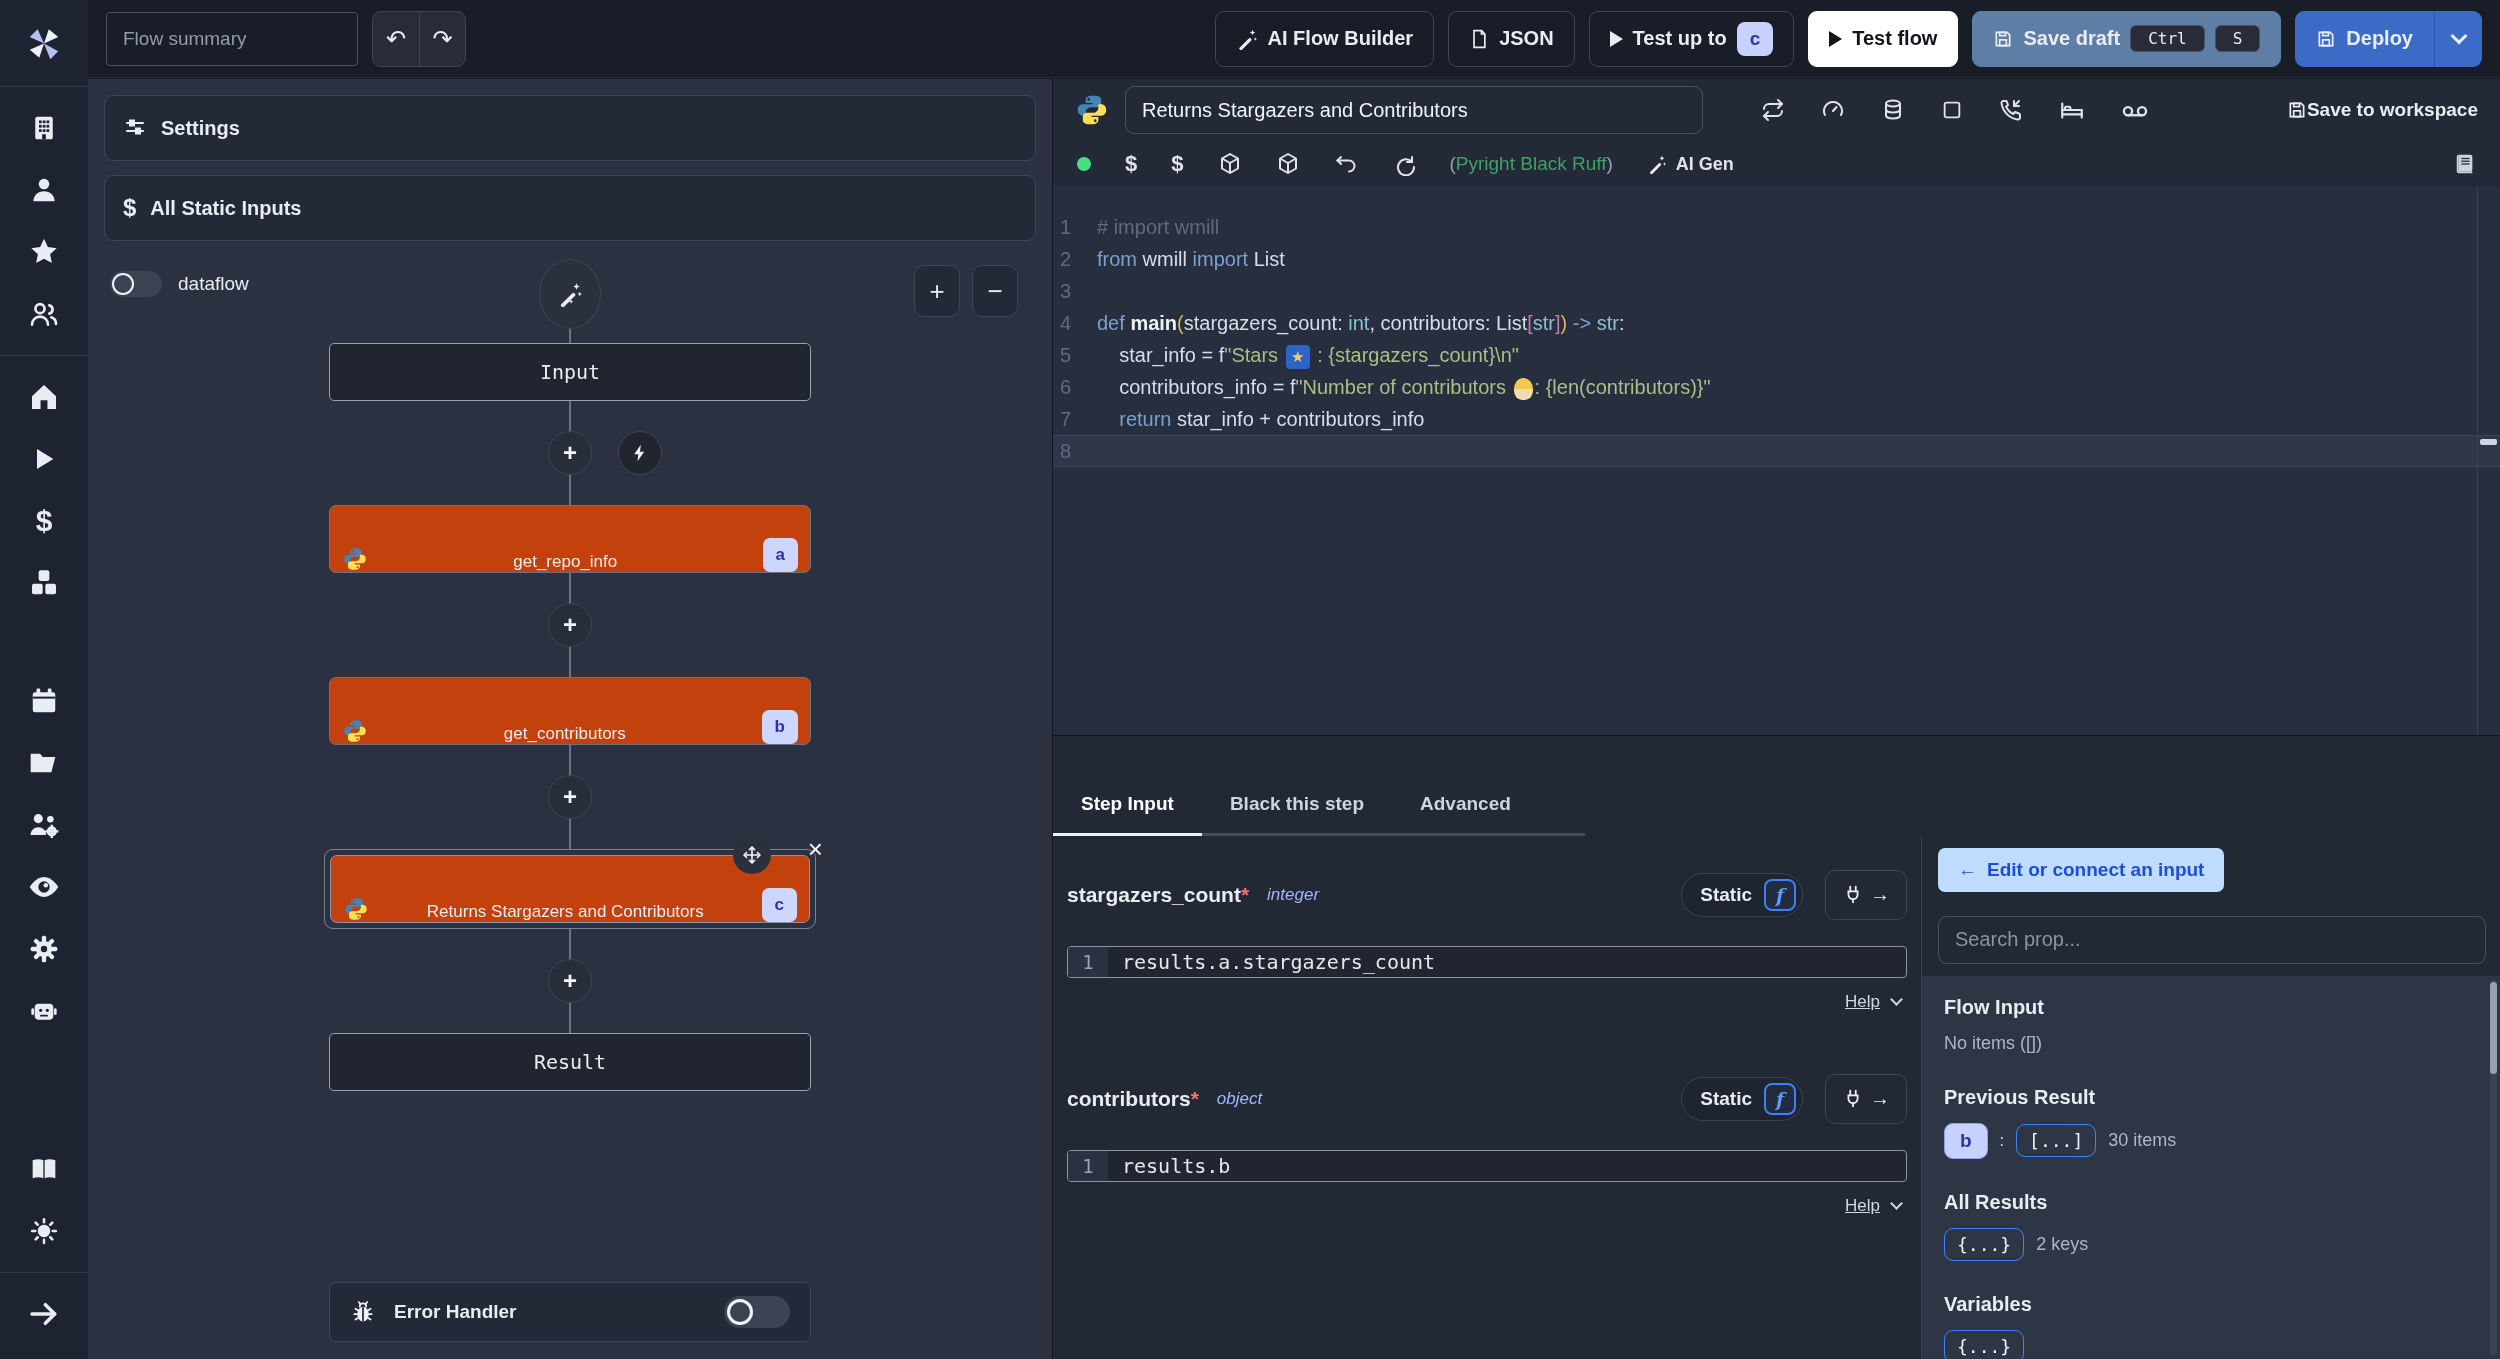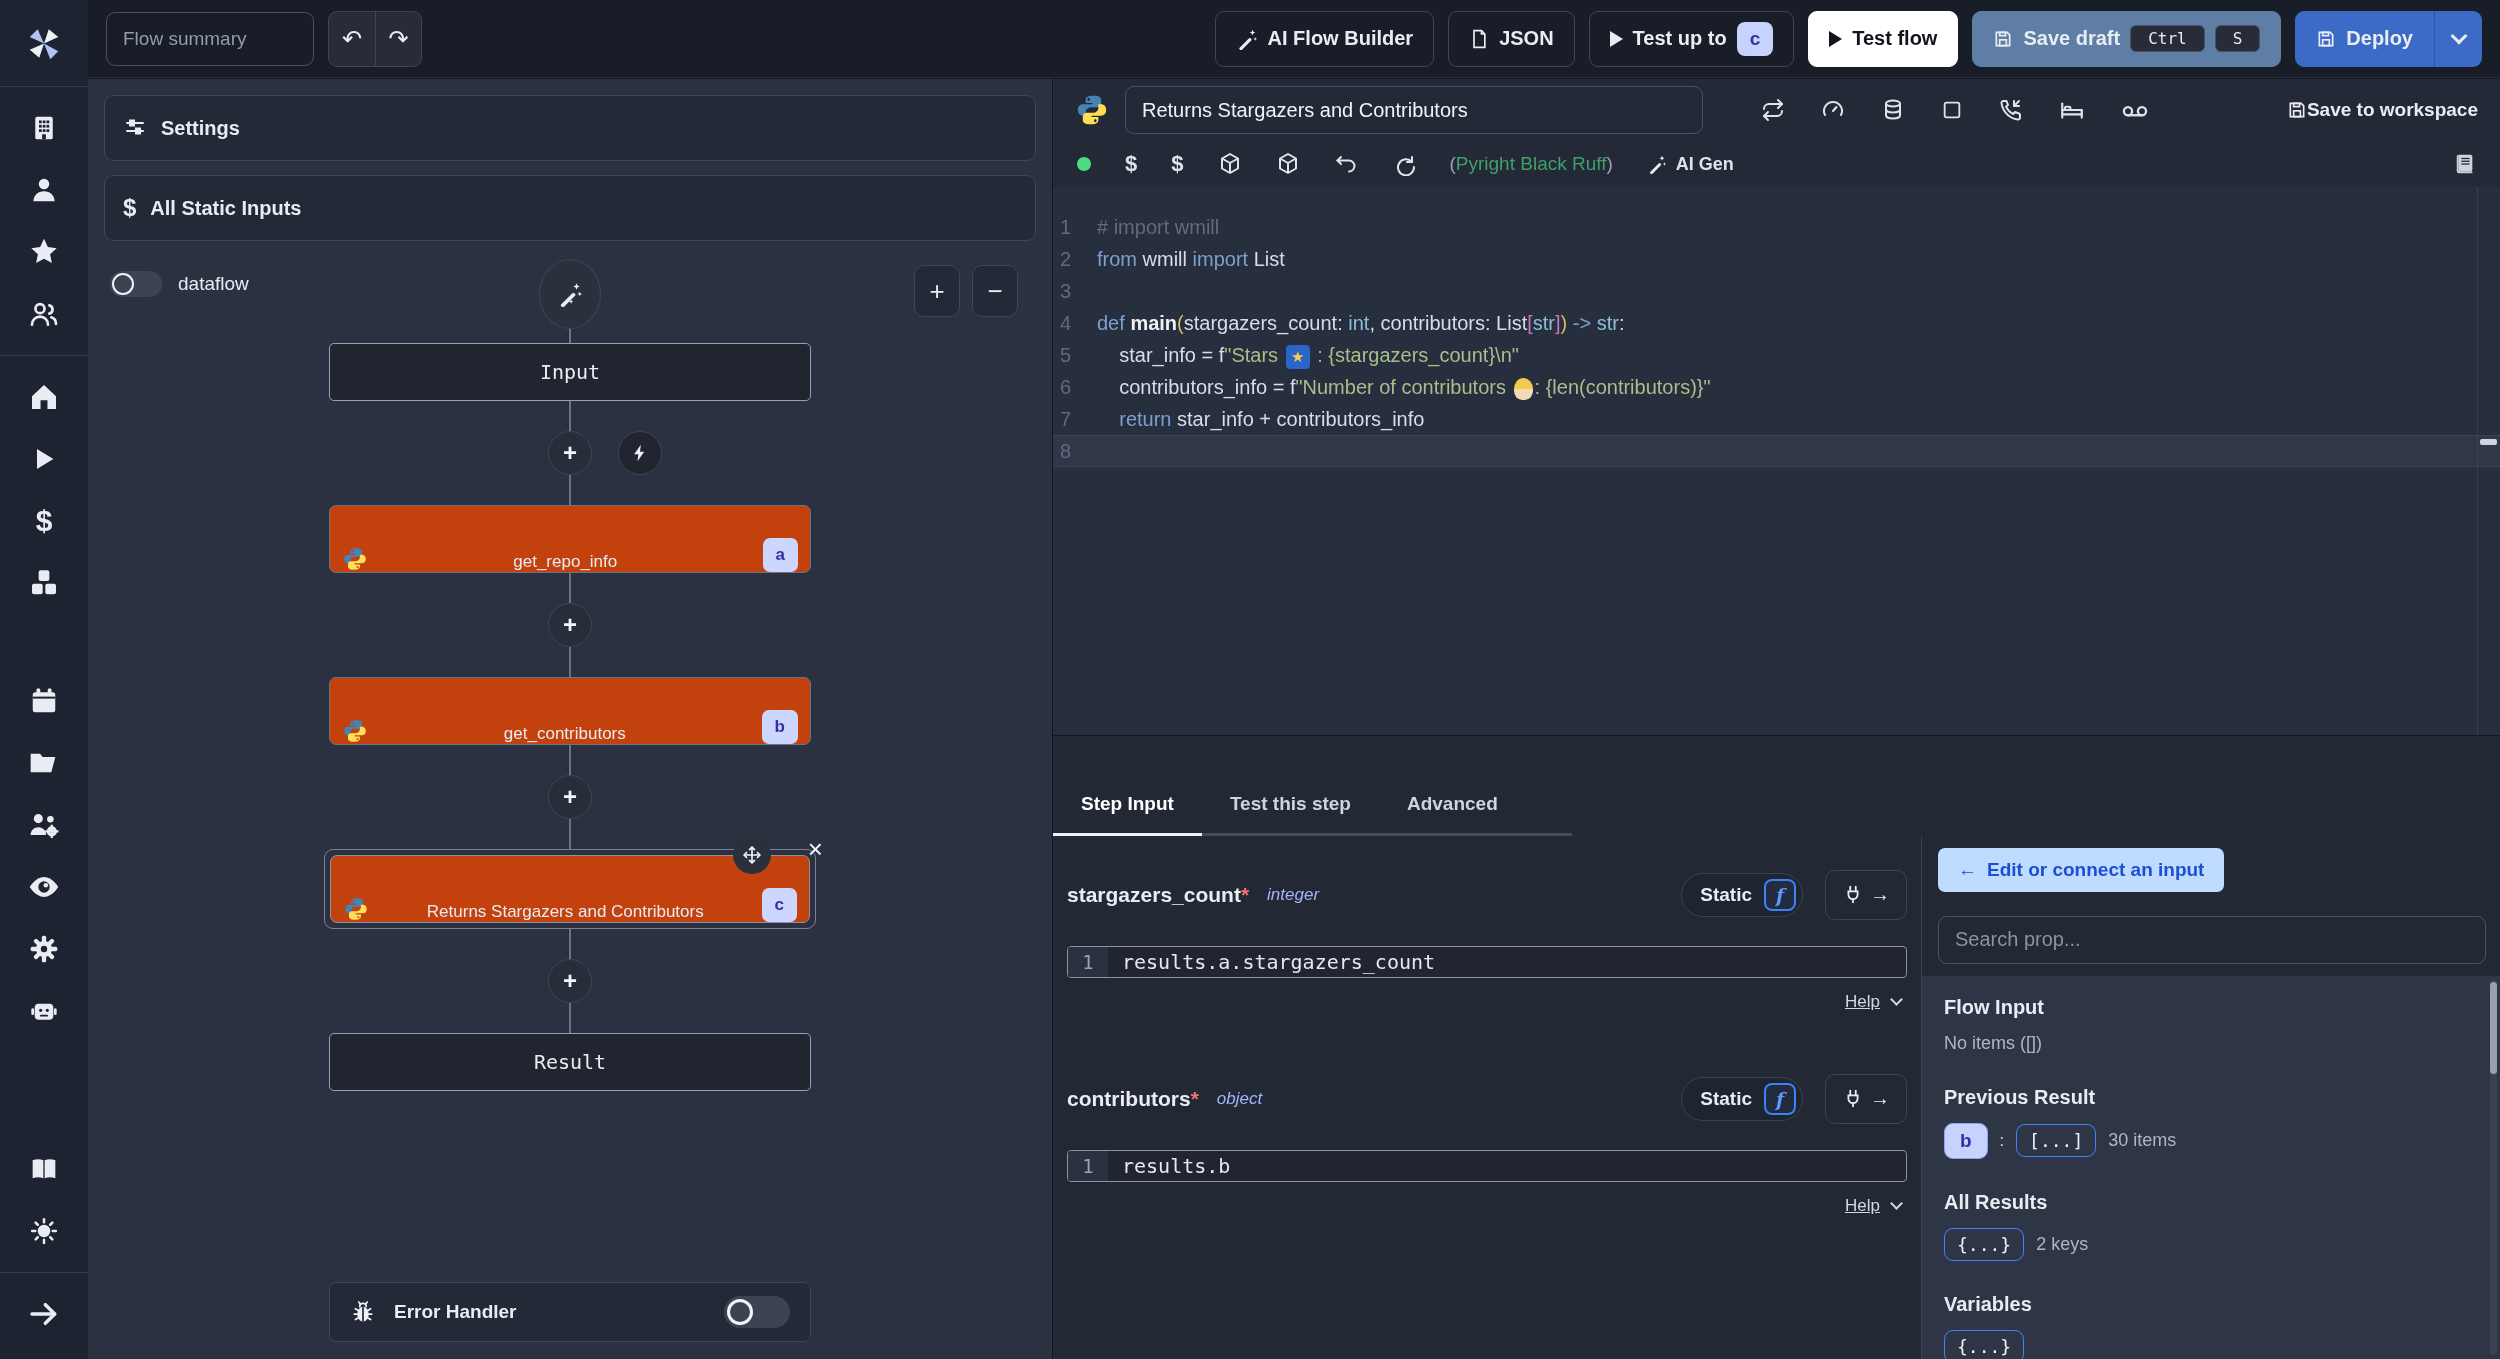--- a/index.html
+++ b/index.html
@@ -13,21 +13,21 @@
   .rail{position:absolute;left:0;top:0;width:88px;height:100%;background:#1d2330;display:flex;flex-direction:column;align-items:center;padding:14px 0;}
   .rail .logo{margin-bottom:14px;}
   .rail hr{width:100%;border:none;border-top:1px solid #323a49;margin:10px 0;}
   .rail .ritem{width:44px;height:44px;margin:9px 0;display:flex;align-items:center;justify-content:center;color:#e9edf3;cursor:pointer;}
   .rail .gap{height:56px;}
   .rail .spacer{flex:1;}
   .dollar-glyph{font-size:30px;font-weight:bold;color:#e9edf3;}
 
   
   .topbar{position:absolute;left:88px;top:0;right:0;height:78px;background:#181d28;border-bottom:1px solid #262d3a;display:flex;align-items:center;padding:0 18px;gap:14px;}
-  .flow-summary{width:208px;height:54px;background:transparent;border:1px solid #4a5262;border-radius:9px;color:#e9edf3;font-size:19px;padding:0 16px;}
+  .flow-summary{width:252px;height:54px;background:transparent;border:1px solid #4a5262;border-radius:4px;color:#e9edf3;font-size:19px;padding:0 16px;}
   .flow-summary::placeholder{color:#939cab;}
   .seg{display:flex;border:1px solid #3e4554;border-radius:9px;overflow:hidden;background:#272c38;}
   .seg button{width:46px;height:54px;background:transparent;border:none;color:#e9edf3;font-size:24px;cursor:pointer;}
   .seg button + button{border-left:1px solid #3e4554;}
   .pathgrp{display:flex;align-items:stretch;height:54px;border:1px solid #4a5262;border-radius:9px;overflow:hidden;margin-left:56px;}
   .pathgrp .pleft{display:flex;align-items:center;gap:10px;background:#2c3razz646;background:#2d3847;padding:0 16px;font-weight:bold;font-size:20px;}
   .pathgrp .pright{display:flex;align-items:center;background:#171c26;padding:0 18px;font-size:20px;color:#f1f4f9;}
   .tb-spacer{flex:1;}
   .btn{display:flex;align-items:center;gap:10px;height:56px;padding:0 20px;border-radius:9px;border:1px solid #3e4554;background:transparent;color:#e9edf3;font-size:20px;font-weight:bold;cursor:pointer;}
   .btn .tri{width:0;height:0;border-left:13px solid #e9edf3;border-top:8px solid transparent;border-bottom:8px solid transparent;}
@@ -631,21 +631,21 @@
           <div class="code-line"><span class="ln">7</span><span><span class="c-tx">    </span><span class="c-kw">return</span><span class="c-tx"> star_info + contributors_info</span></span></div>
           <div class="code-line active"><span class="ln">8</span><span></span></div>
         </div>
       <div class="ed-vline"></div>
       <div class="ed-thumb" style="top:252px"></div>
     </div>
 
     <div class="tabbar">
       <div class="tabgroup">
         <span class="tab active">Step Input</span>
-        <span class="tab">Test this step</span>
+        <span class="tab">Black this step</span>
         <span class="tab">Advanced</span>
       </div>
     </div>
 
     <div class="bottomrow">
 
       <div class="stepinputs">
 
         <div class="fieldblock">
           <div class="fieldhead">

